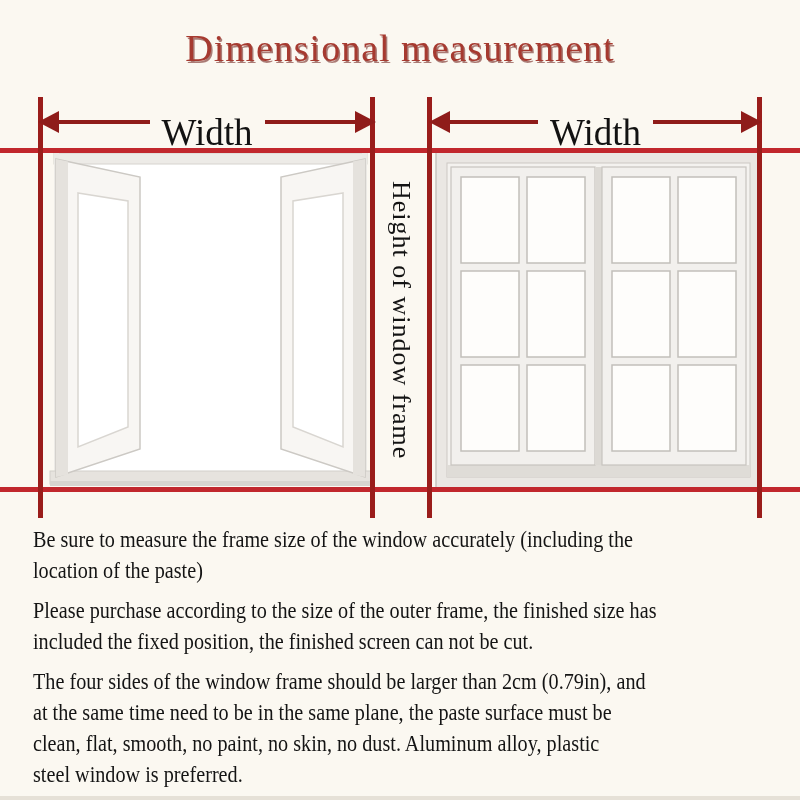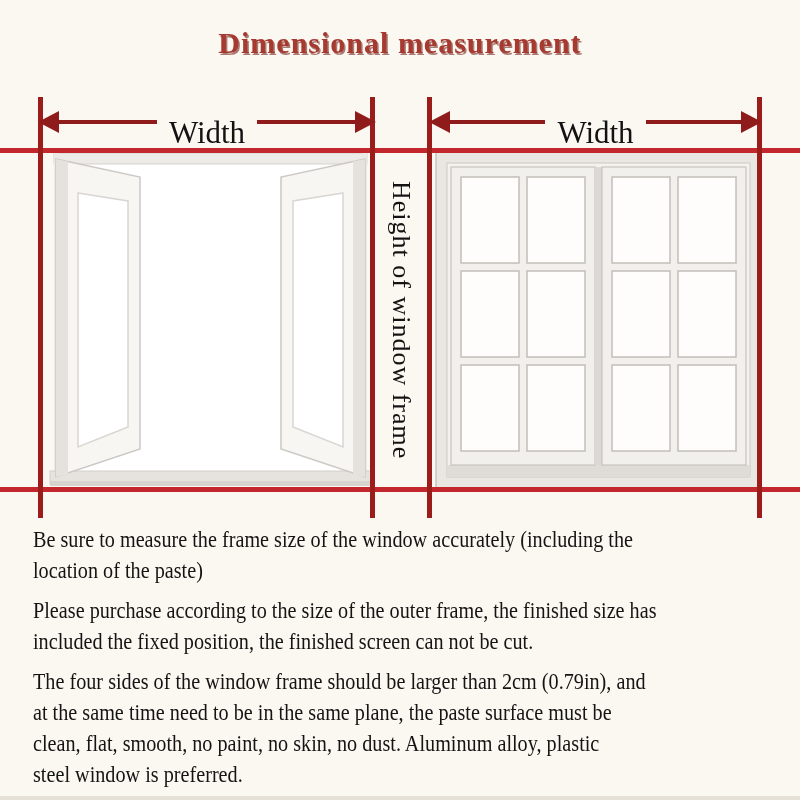--- a/index.html
+++ b/index.html
@@ -6,39 +6,39 @@
   body{
     width:800px;height:800px;position:relative;overflow:hidden;
     background:#fbf8f1;
     font-family:"Liberation Serif","DejaVu Serif",serif;
   }
   .abs{position:absolute;}
 
   
   .title{
     left:0;right:0;top:26px;text-align:center;
-    font-size:30px;font-weight:bold;color:#a63a30;
+    font-size:38px;font-weight:normal;color:#a63a30;
     text-shadow:1.5px 1.5px 0 rgba(104,20,14,.55);
     letter-spacing:1px;
   }
 
   
   .h-line{left:0;width:800px;height:5px;background:#c1272d;z-index:6;}
   .h-line.top{top:148px;}
   .h-line.bottom{top:487px;}
   .v-tick{width:5px;top:97px;height:421px;background:#9a1d1b;z-index:6;}
 
   
   .dim{display:flex;align-items:center;z-index:7;height:40px;top:102px;}
   .dim .shaft{flex:1;height:4px;background:#8f1c1a;}
   .dim .ah{width:0;height:0;border-top:11px solid transparent;border-bottom:11px solid transparent;}
   .dim .ah-left{border-right:21px solid #8f1c1a;}
   .dim .ah-right{border-left:21px solid #8f1c1a;}
   .dim .lbl{
-    padding:0 12px;font-size:31px;color:#121212;line-height:40px;
+    padding:0 12px;font-size:37px;color:#121212;line-height:40px;
     transform:translateY(-2px);white-space:nowrap;margin-top:26px;
   }
   .dim-left{left:38px;width:338px;}
   .dim-right{left:429px;width:333px;}
 
   
   .height-strip{
     left:374px;top:153px;width:54px;height:334px;z-index:5;
     display:flex;align-items:center;justify-content:center;
   }

